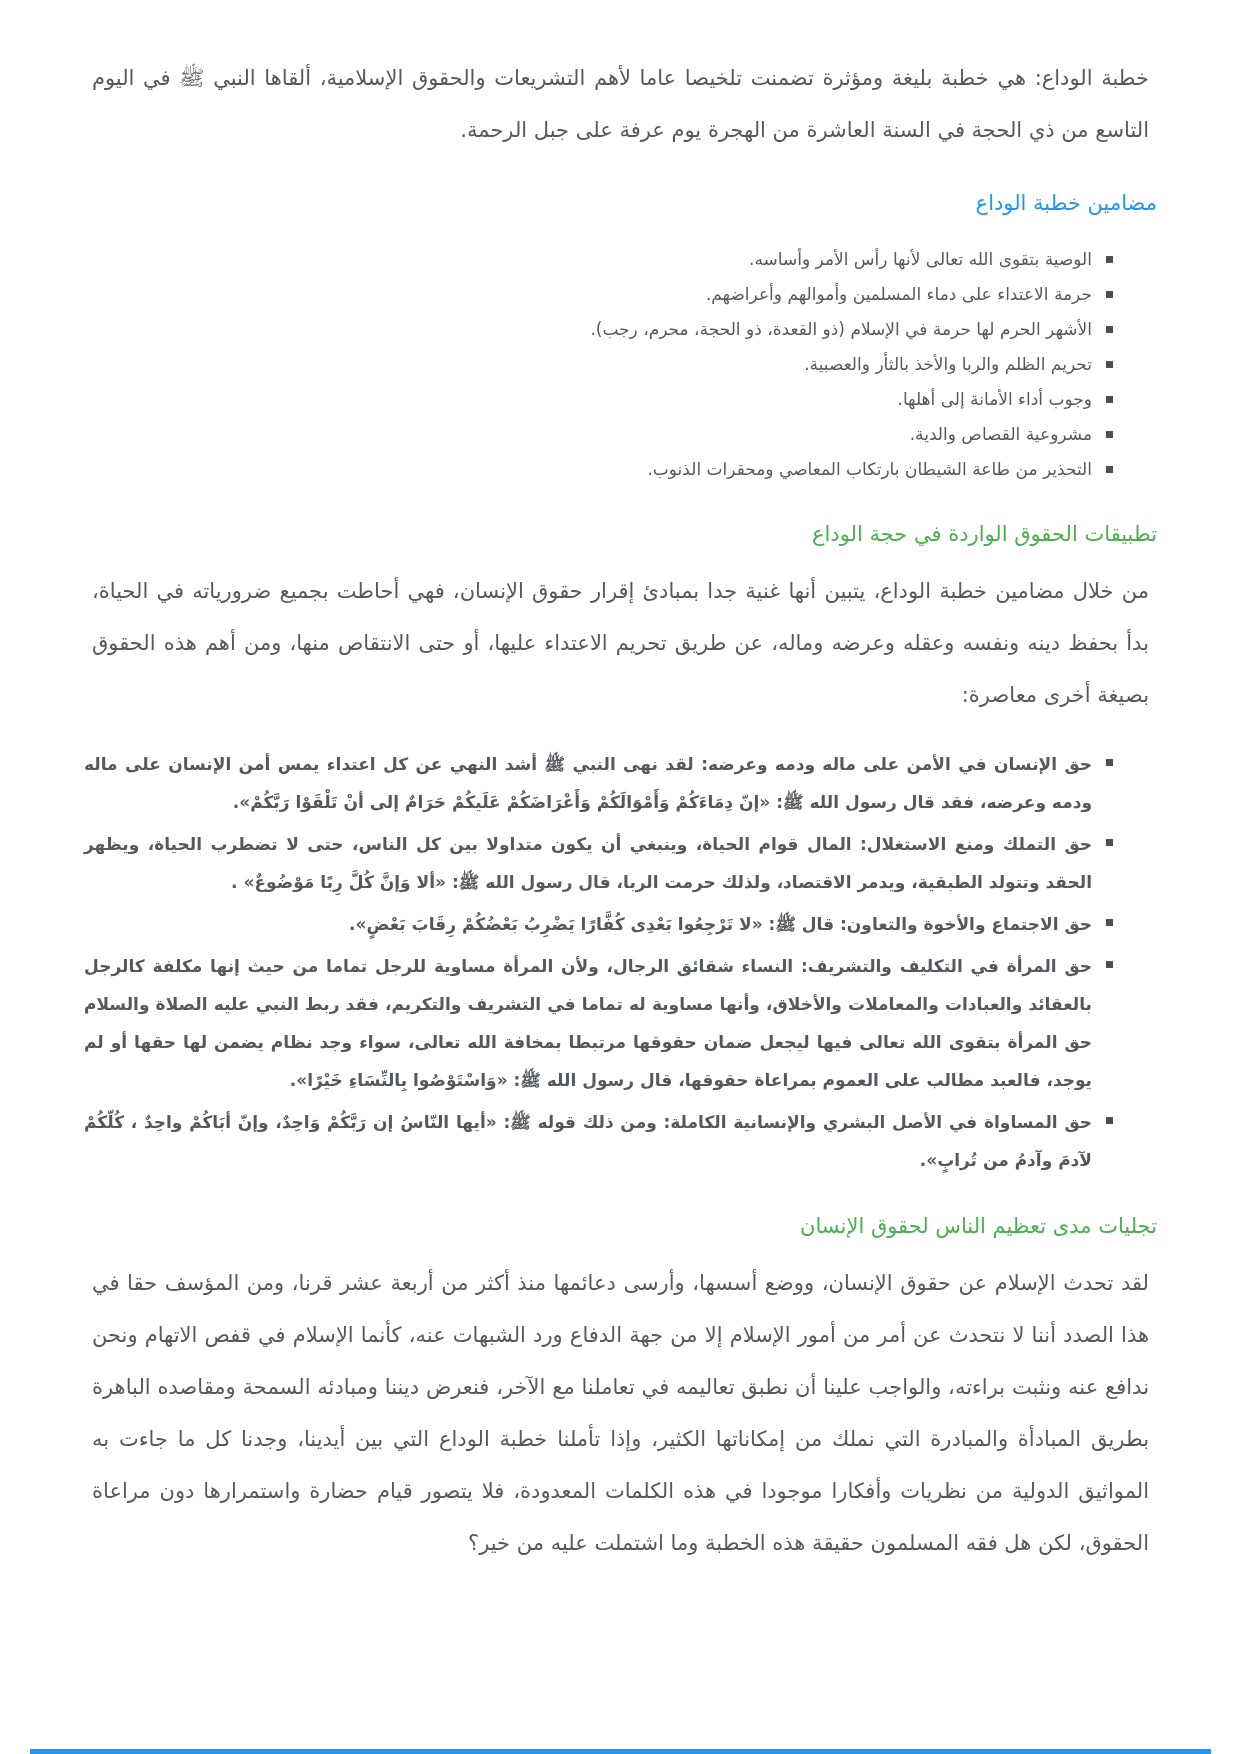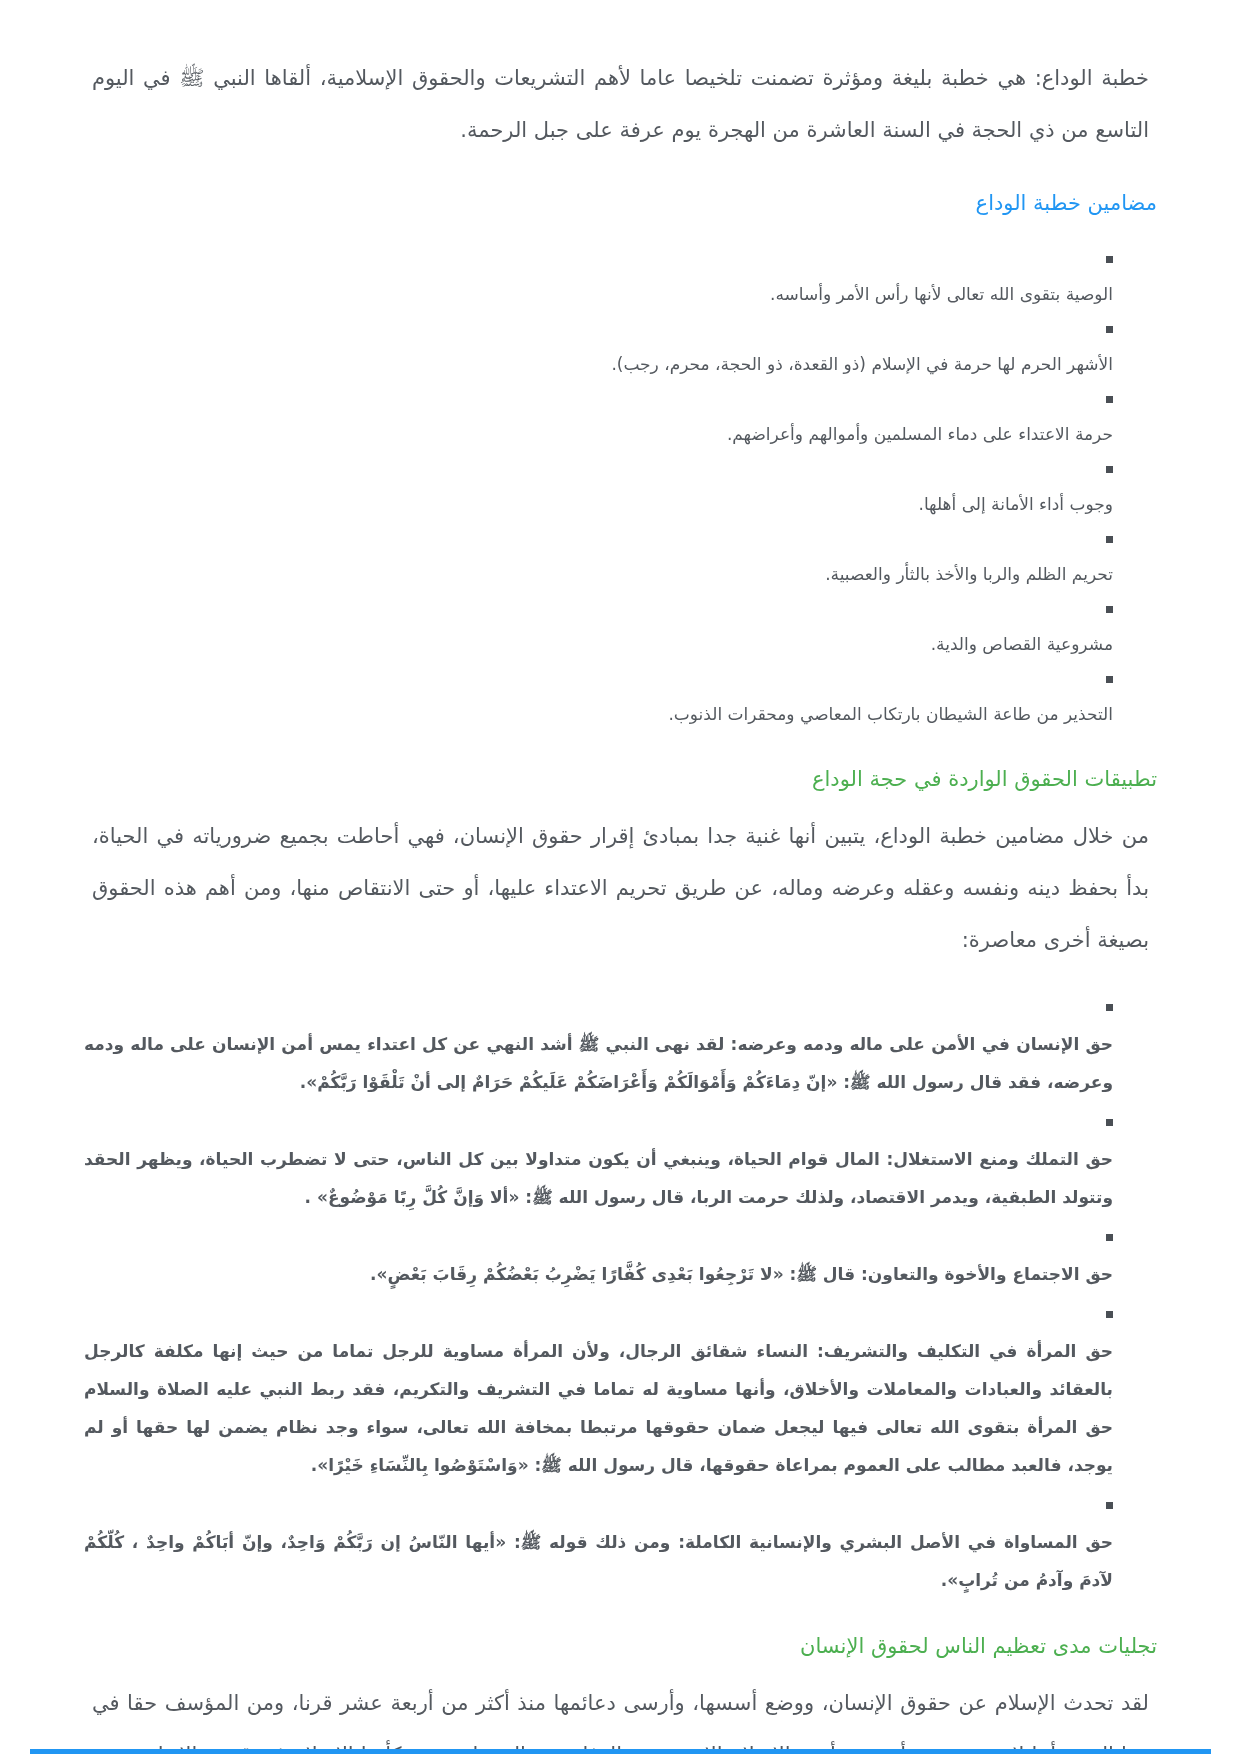--- a/index.html
+++ b/index.html
@@ -43,21 +43,20 @@
     list-style: none;
     margin: 24px 0 4px 0;
     padding: 0 44px 0 0;
   }
   ul.bullets li {
     display: flex;
     align-items: flex-start;
     gap: 14px;
     font-size: 17px;
     text-align: justify;
-    flex-direction: column;
   }
   ul.compact li { line-height: 35px; }
   ul.rich li    { line-height: 38px; margin-bottom: 4px; font-weight: bold; }
   .sq {
     flex: 0 0 auto;
     width: 7px; height: 7px;
     margin-top: 14px;
     background: var(--bullet);
   }
   .li-text { flex: 1 1 auto; }
@@ -80,33 +79,33 @@
   <h2 class="h-blue">مضامين خطبة الوداع</h2>
 
 
   <ul class="bullets compact">
     <li>
         <span class="sq"></span>
         <span class="li-text">الوصية بتقوى الله تعالى لأنها رأس الأمر وأساسه.</span>
       </li>
     <li>
         <span class="sq"></span>
+        <span class="li-text">حرمة الاعتداء على دماء المسلمين وأموالهم وأعراضهم.</span>
+      </li>
+    <li>
+        <span class="sq"></span>
         <span class="li-text">الأشهر الحرم لها حرمة في الإسلام (ذو القعدة، ذو الحجة، محرم، رجب).</span>
       </li>
     <li>
         <span class="sq"></span>
-        <span class="li-text">حرمة الاعتداء على دماء المسلمين وأموالهم وأعراضهم.</span>
+        <span class="li-text">تحريم الظلم والربا والأخذ بالثأر والعصبية.</span>
       </li>
     <li>
         <span class="sq"></span>
         <span class="li-text">وجوب أداء الأمانة إلى أهلها.</span>
-      </li>
-    <li>
-        <span class="sq"></span>
-        <span class="li-text">تحريم الظلم والربا والأخذ بالثأر والعصبية.</span>
       </li>
     <li>
         <span class="sq"></span>
         <span class="li-text">مشروعية القصاص والدية.</span>
       </li>
     <li>
         <span class="sq"></span>
         <span class="li-text">التحذير من طاعة الشيطان بارتكاب المعاصي ومحقرات الذنوب.</span>
       </li>
   </ul>

